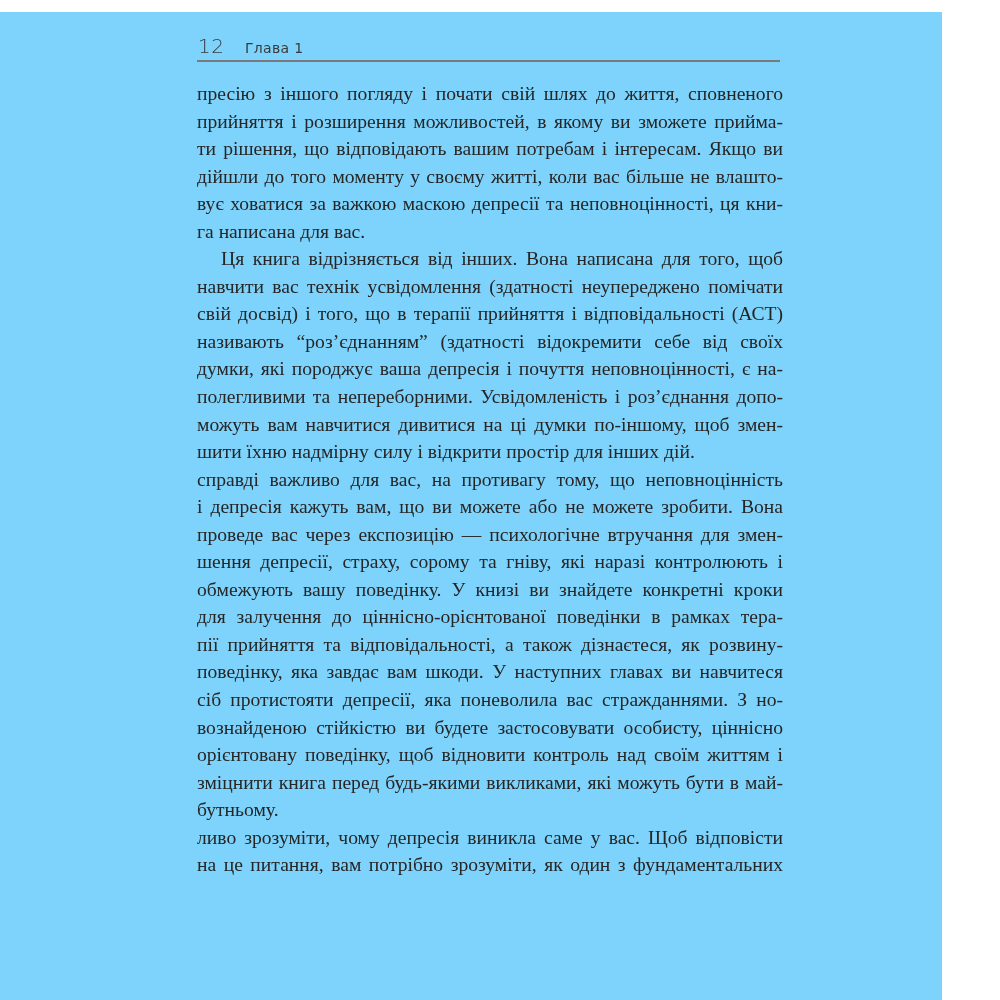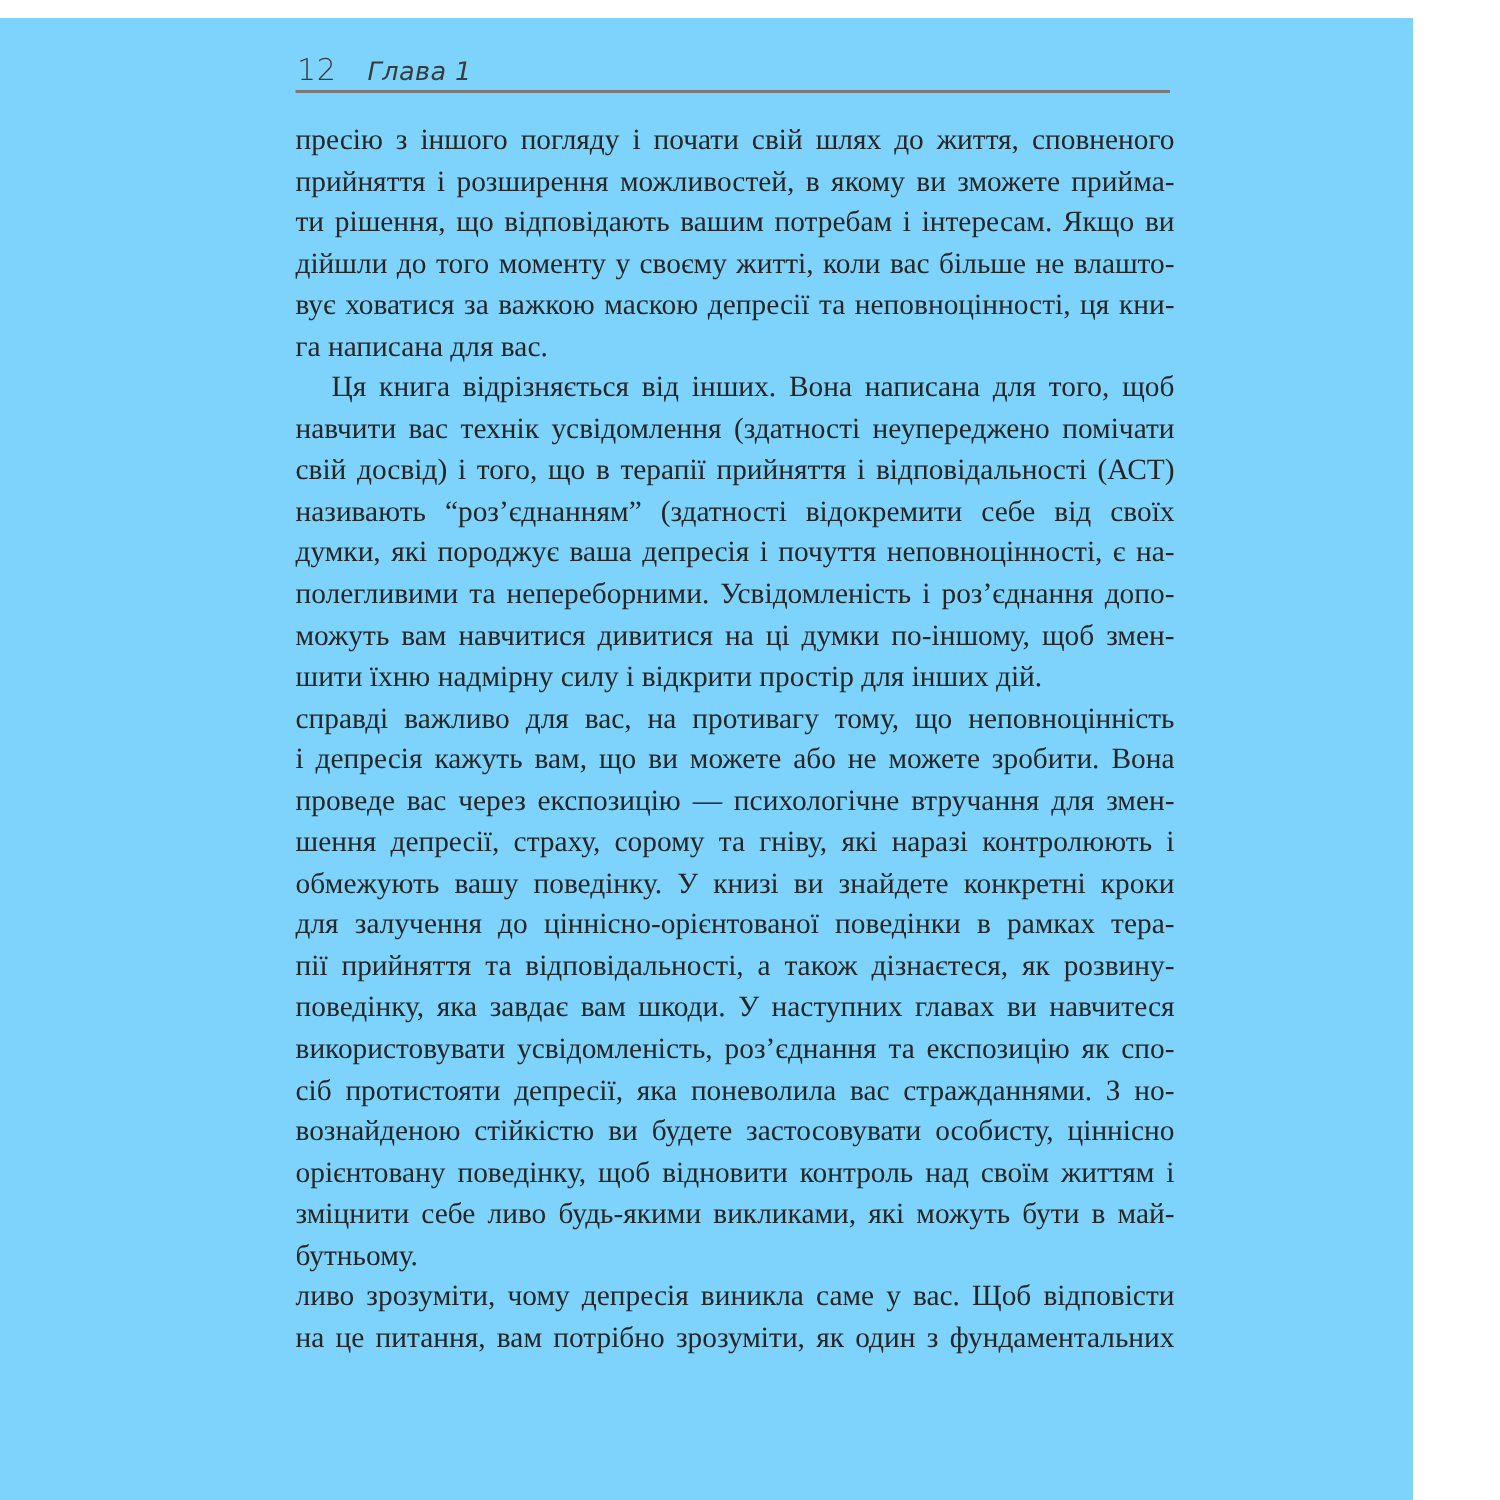--- a/index.html
+++ b/index.html
@@ -36,24 +36,23 @@
       top: 1px;
       font-size: 20px;
       line-height: 22px;
       font-weight: 300;
       letter-spacing: 0.5px;
     }
     .chapter-label {
       position: absolute;
       left: 48px;
       top: 6px;
-      font-size: 17px;
+      font-size: 14px;
       line-height: 16px;
       letter-spacing: 0.3px;
-      font-style: italic;
     }
     .body-text {
       position: absolute;
       left: 197px;
       top: 68px;
       width: 586px;
       font-family: "Liberation Serif", serif;
       font-size: 19.6px;
       line-height: 27.55px;
       color: #262626;
@@ -103,25 +102,24 @@
       </div>
       <div>
         <span class="line">справді важливо для вас, на противагу тому, що неповноцінність</span>
         <span class="line">і депресія кажуть вам, що ви можете або не можете зробити. Вона</span>
         <span class="line">проведе вас через експозицію — психологічне втручання для змен-</span>
         <span class="line">шення депресії, страху, сорому та гніву, які наразі контролюють і</span>
         <span class="line">обмежують вашу поведінку. У книзі ви знайдете конкретні кроки</span>
         <span class="line">для залучення до ціннісно-орієнтованої поведінки в рамках тера-</span>
         <span class="line">пії прийняття та відповідальності, а також дізнаєтеся, як розвину-</span>
         <span class="line">поведінку, яка завдає вам шкоди. У наступних главах ви навчитеся</span>
-        <span class="line">використовувати усвідомленість, роз’єднання та експозицію як спо-</span>
         <span class="line">сіб протистояти депресії, яка поневолила вас стражданнями. З но-</span>
         <span class="line">вознайденою стійкістю ви будете застосовувати особисту, ціннісно</span>
         <span class="line">орієнтовану поведінку, щоб відновити контроль над своїм життям і</span>
-        <span class="line">зміцнити себе ливо будь-якими викликами, які можуть бути в май-</span>
+        <span class="line">зміцнити книга перед будь-якими викликами, які можуть бути в май-</span>
         <span class="line last">бутньому.</span>
       </div>
       <div>
         <span class="line">ливо зрозуміти, чому депресія виникла саме у вас. Щоб відповісти</span>
         <span class="line">на це питання, вам потрібно зрозуміти, як один з фундаментальних</span>
       </div>
     </div>
 </div>
 
 </body></html>

